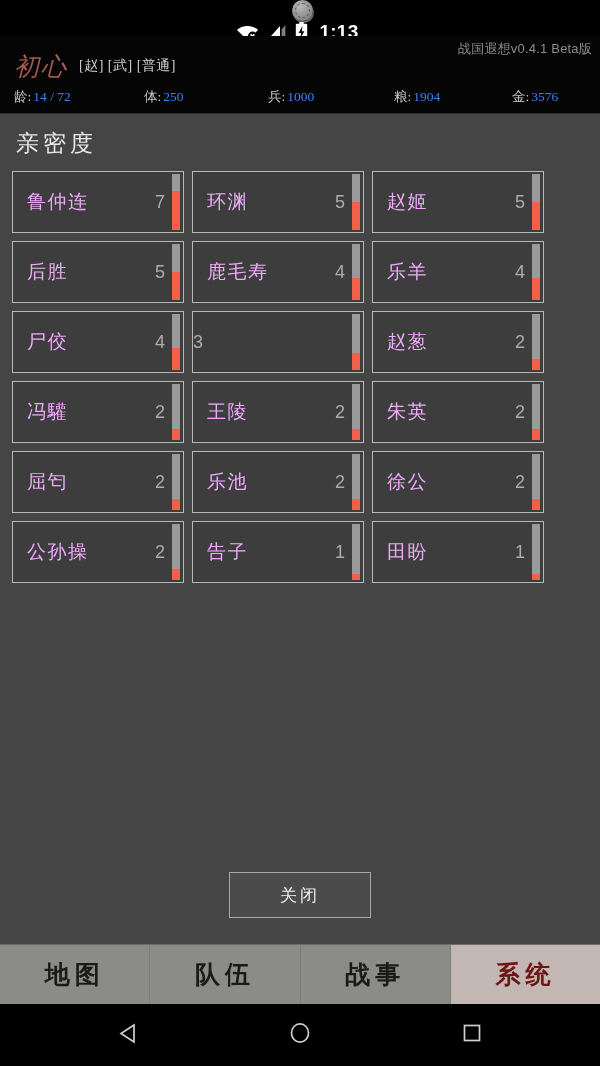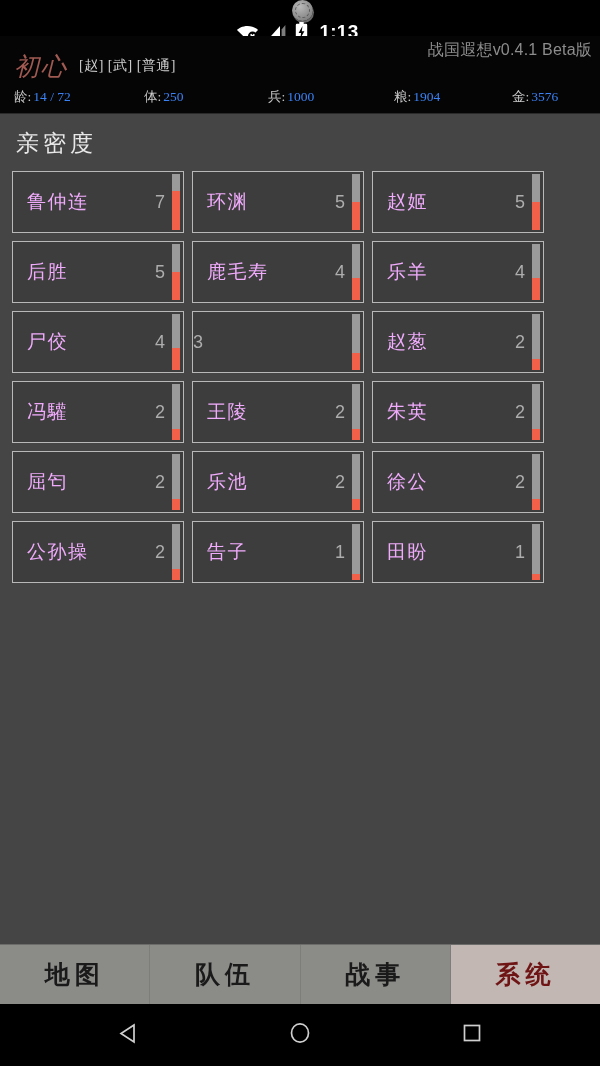--- a/index.html
+++ b/index.html
@@ -62,21 +62,21 @@
   .game-header {
     position: relative;
     height: 78px;
     background: #050505;
     border-bottom: 1px solid #2a2a2a;
   }
   .version-label {
     position: absolute;
     right: 8px; top: 4px;
     color: #8d8d8d;
-    font-size: 16px;
+    font-size: 13px;
     font-family: "Liberation Sans", sans-serif;
     letter-spacing: 0.2px;
   }
   .char-line {
     position: absolute;
     left: 14px; top: 18px;
     display: flex;
     align-items: center;
     gap: 11px;
   }
@@ -418,20 +418,23 @@
         </div>
         <div class="card">
           <span class="cname">田盼</span>
           <span class="cval">1</span>
           <div class="gauge">
             <div class="fill" style="height: 10%;"></div>
           </div>
         </div>
       </div>
 
+    <div class="close-wrap">
+      <div class="close-btn">关闭</div>
+    </div>
   </div>
 
   <div class="nav" id="bottom-nav">
       <div class="nav-item">地图</div>
       <div class="nav-item">队伍</div>
       <div class="nav-item">战事</div>
       <div class="nav-item active">系统</div>
     </div>
 
   <div class="sysnav">

